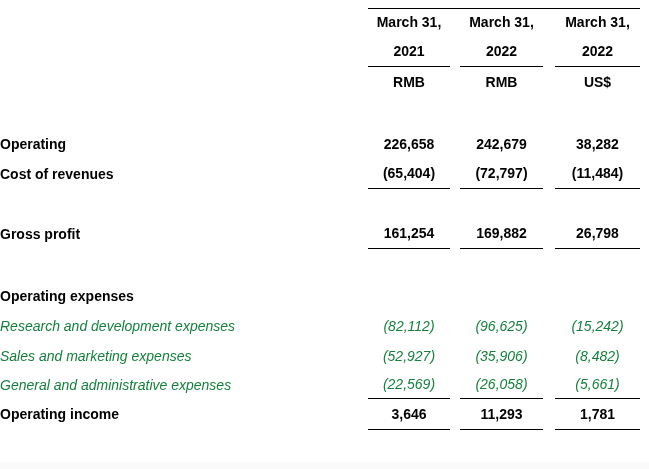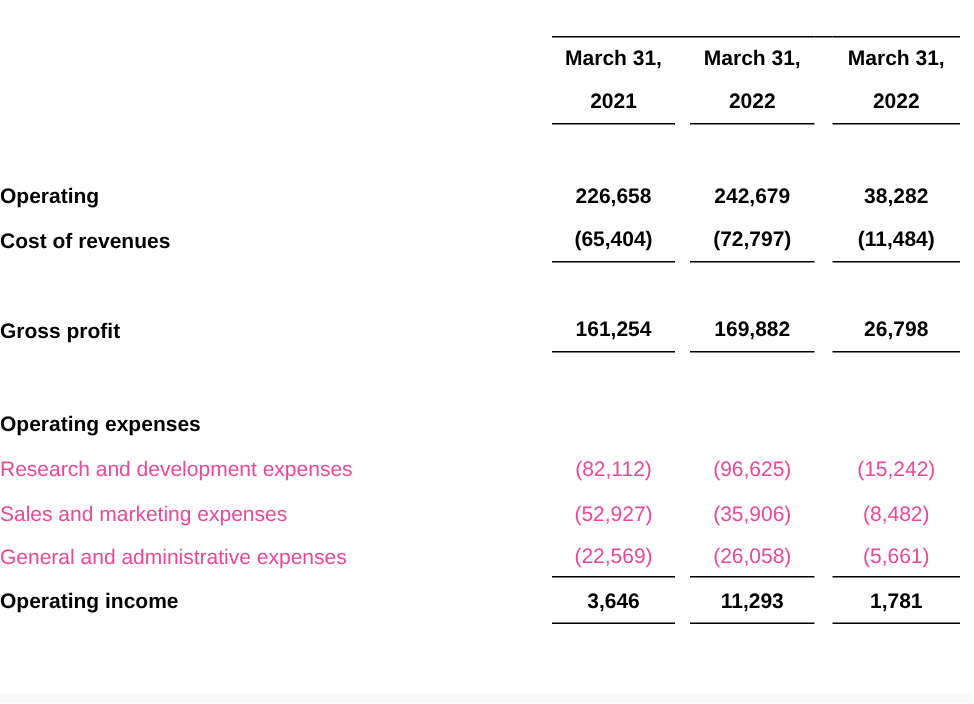--- a/index.html
+++ b/index.html
@@ -10,33 +10,33 @@
     overflow: hidden;
     background: #ffffff;
     font-family: "Liberation Sans", "DejaVu Sans", sans-serif;
     font-size: 14px;
     color: #000000;
   }
   table.fin {
     border-collapse: collapse;
     table-layout: fixed;
     width: 649px;
-    margin-top: 24px;
+    margin-top: 8px;
   }
   table.fin td {
     padding: 0;
     vertical-align: middle;
     white-space: nowrap;
     overflow: hidden;
   }
   td.lbl { padding-left: 36px; text-align: left; }
   td.num { text-align: center; padding-right: 3px; }
   td.hc  { text-align: center; font-weight: 700; }
   tr.bold { font-weight: 700; }
-  tr.reg  { font-weight: 400; color: #ec4899; }
+  tr.reg  { font-weight: 400; color: #15803d; font-style: italic; }
   td.t { border-top: 1.5px solid #000000; }
   td.u { border-bottom: 1.5px solid #000000; }
   tr.h27 { height: 27px; }
   tr.h31 { height: 31px; padding-left: 33px; }
   tr.h30 { height: 30px; }
   tr.h32 { height: 32px; }
   tr.h28 { height: 28px; padding-left: 48px; }
   .bottom-strip {
     position: absolute;
     left: 0; right: 0; bottom: 0;
@@ -73,20 +73,29 @@
     <tr class="h31 bold">
       <td class="lbl"></td>
       <td class="hc u">2021</td>
       <td></td>
       <td class="hc u">2022</td>
       <td></td>
       <td class="hc u">2022</td>
       <td></td>
     </tr>
 
+    <tr class="h30 bold">
+      <td class="lbl"></td>
+      <td class="hc">RMB</td>
+      <td></td>
+      <td class="hc">RMB</td>
+      <td></td>
+      <td class="hc">US$</td>
+      <td></td>
+    </tr>
 
     <tr class="h32">
           <td colspan="7"></td>
         </tr>
 
     <tr class="h30 bold">
       <td class="lbl">Operating</td>
       <td class="num">226,658</td>
       <td></td>
       <td class="num">242,679</td>

